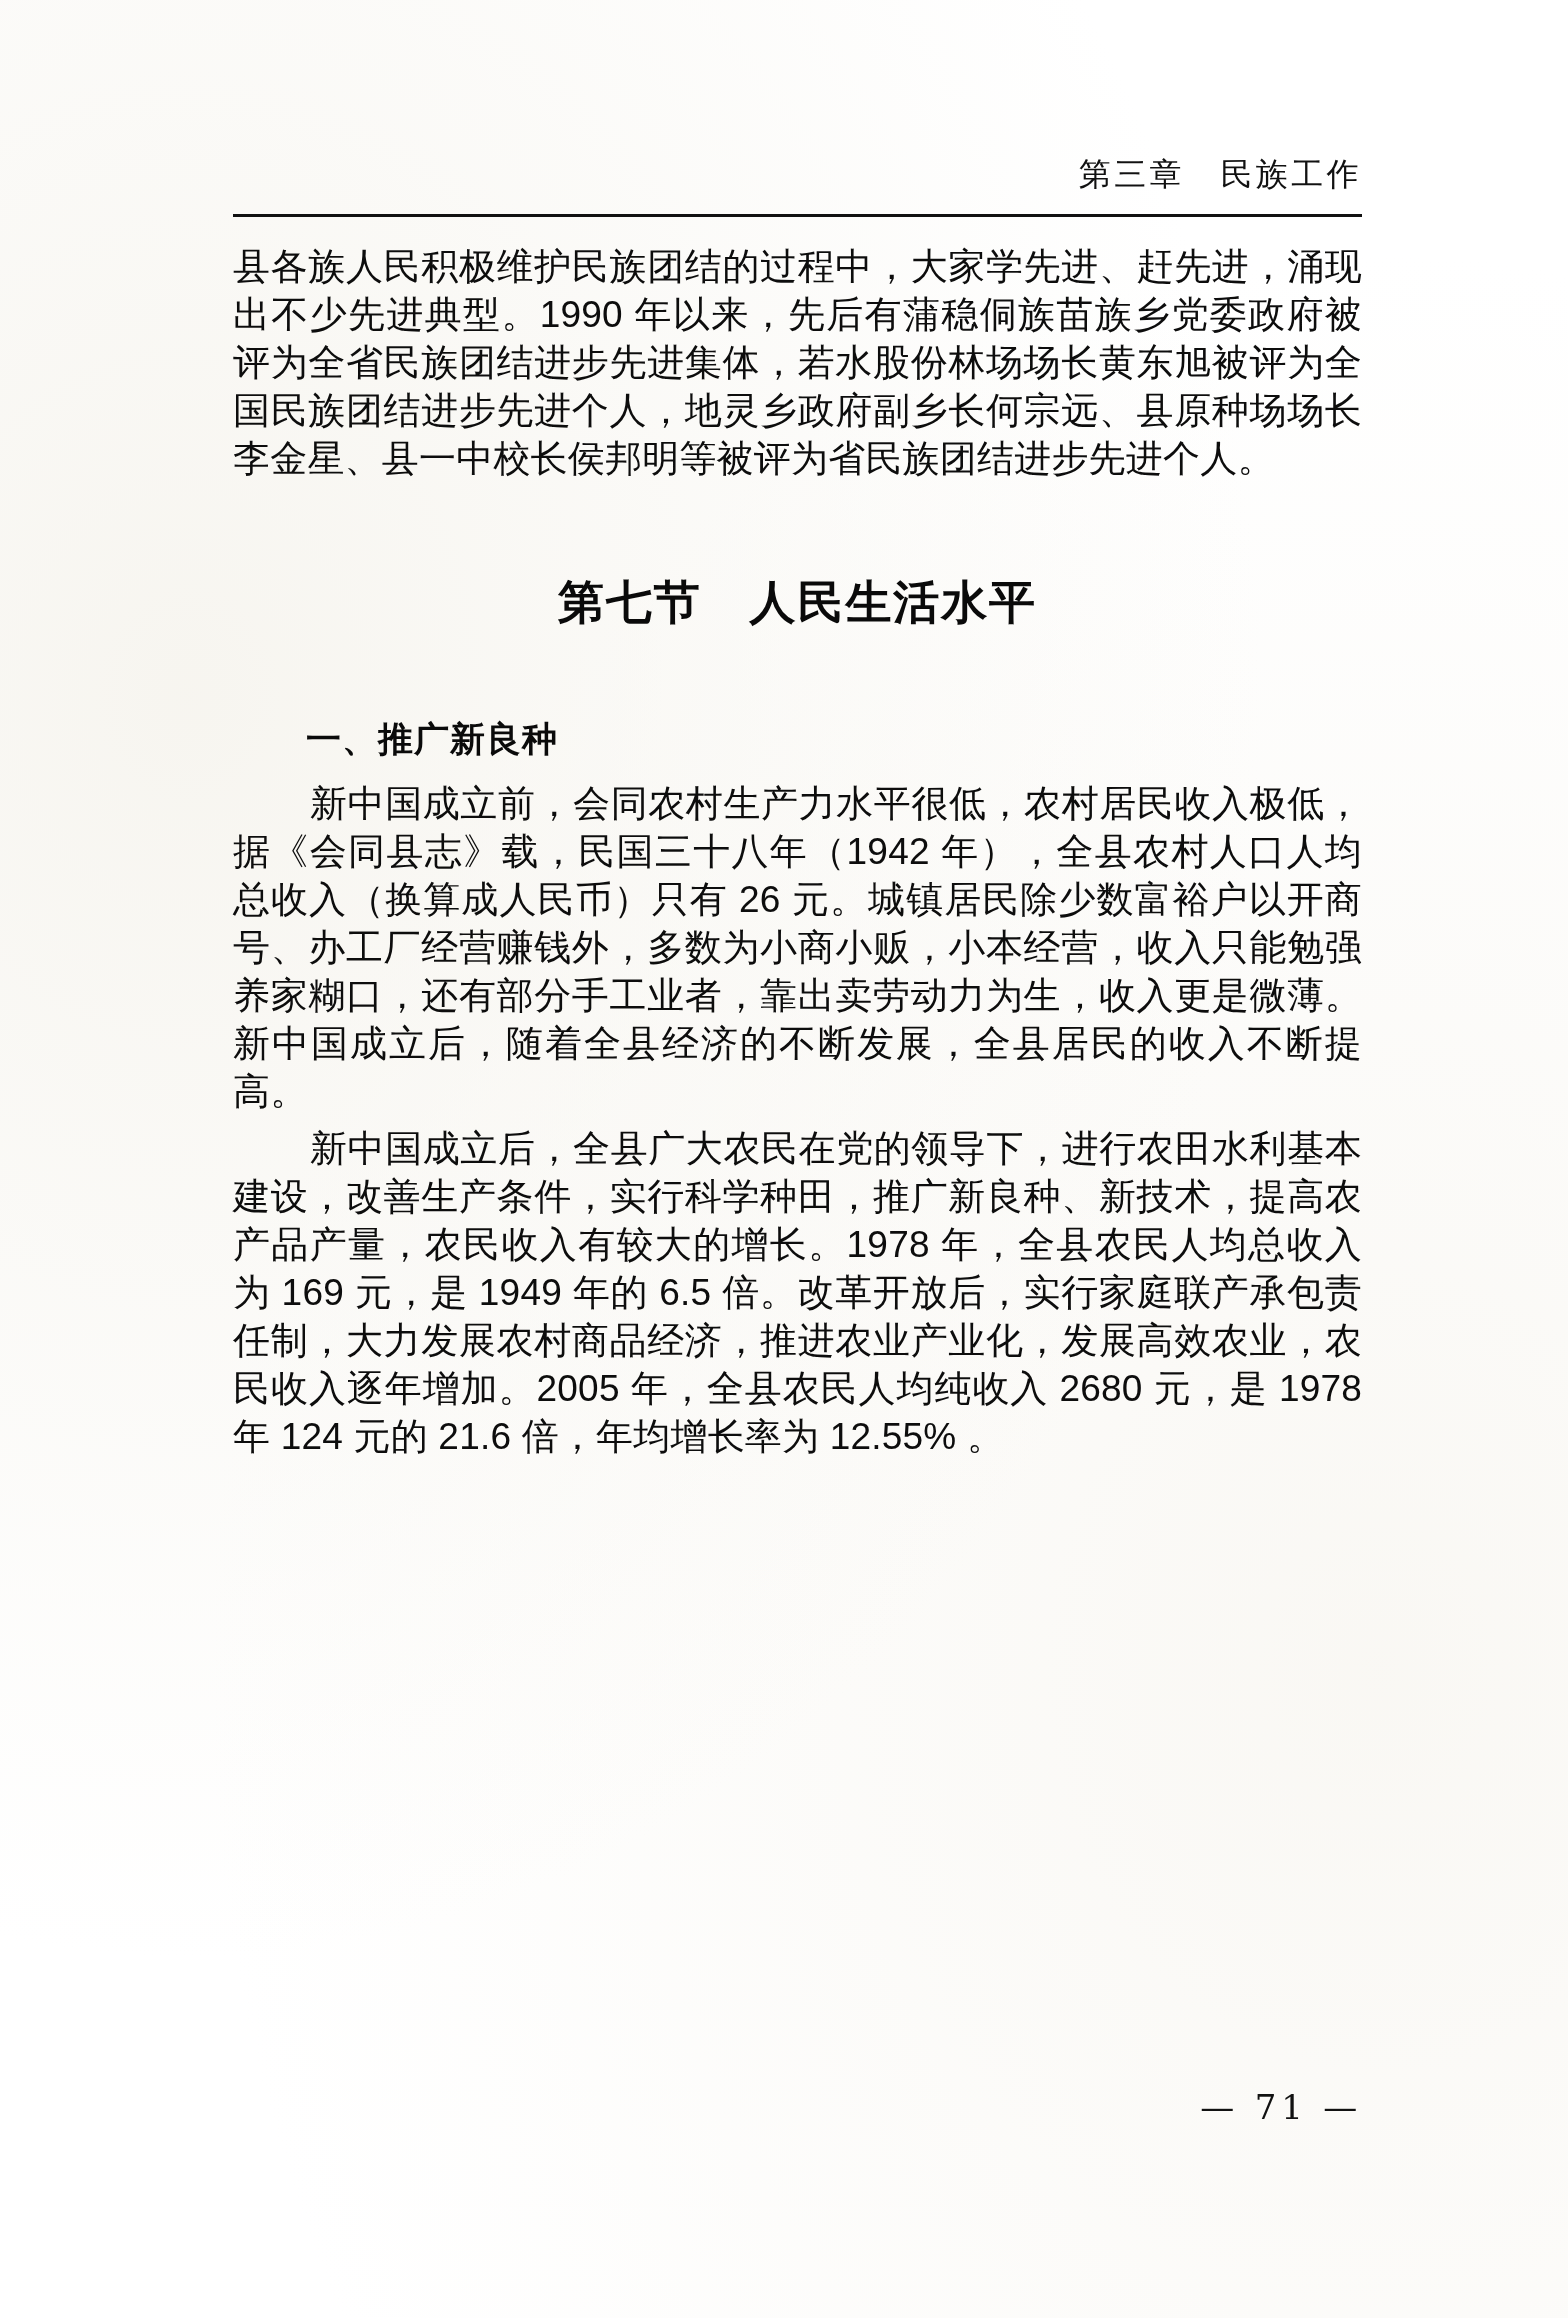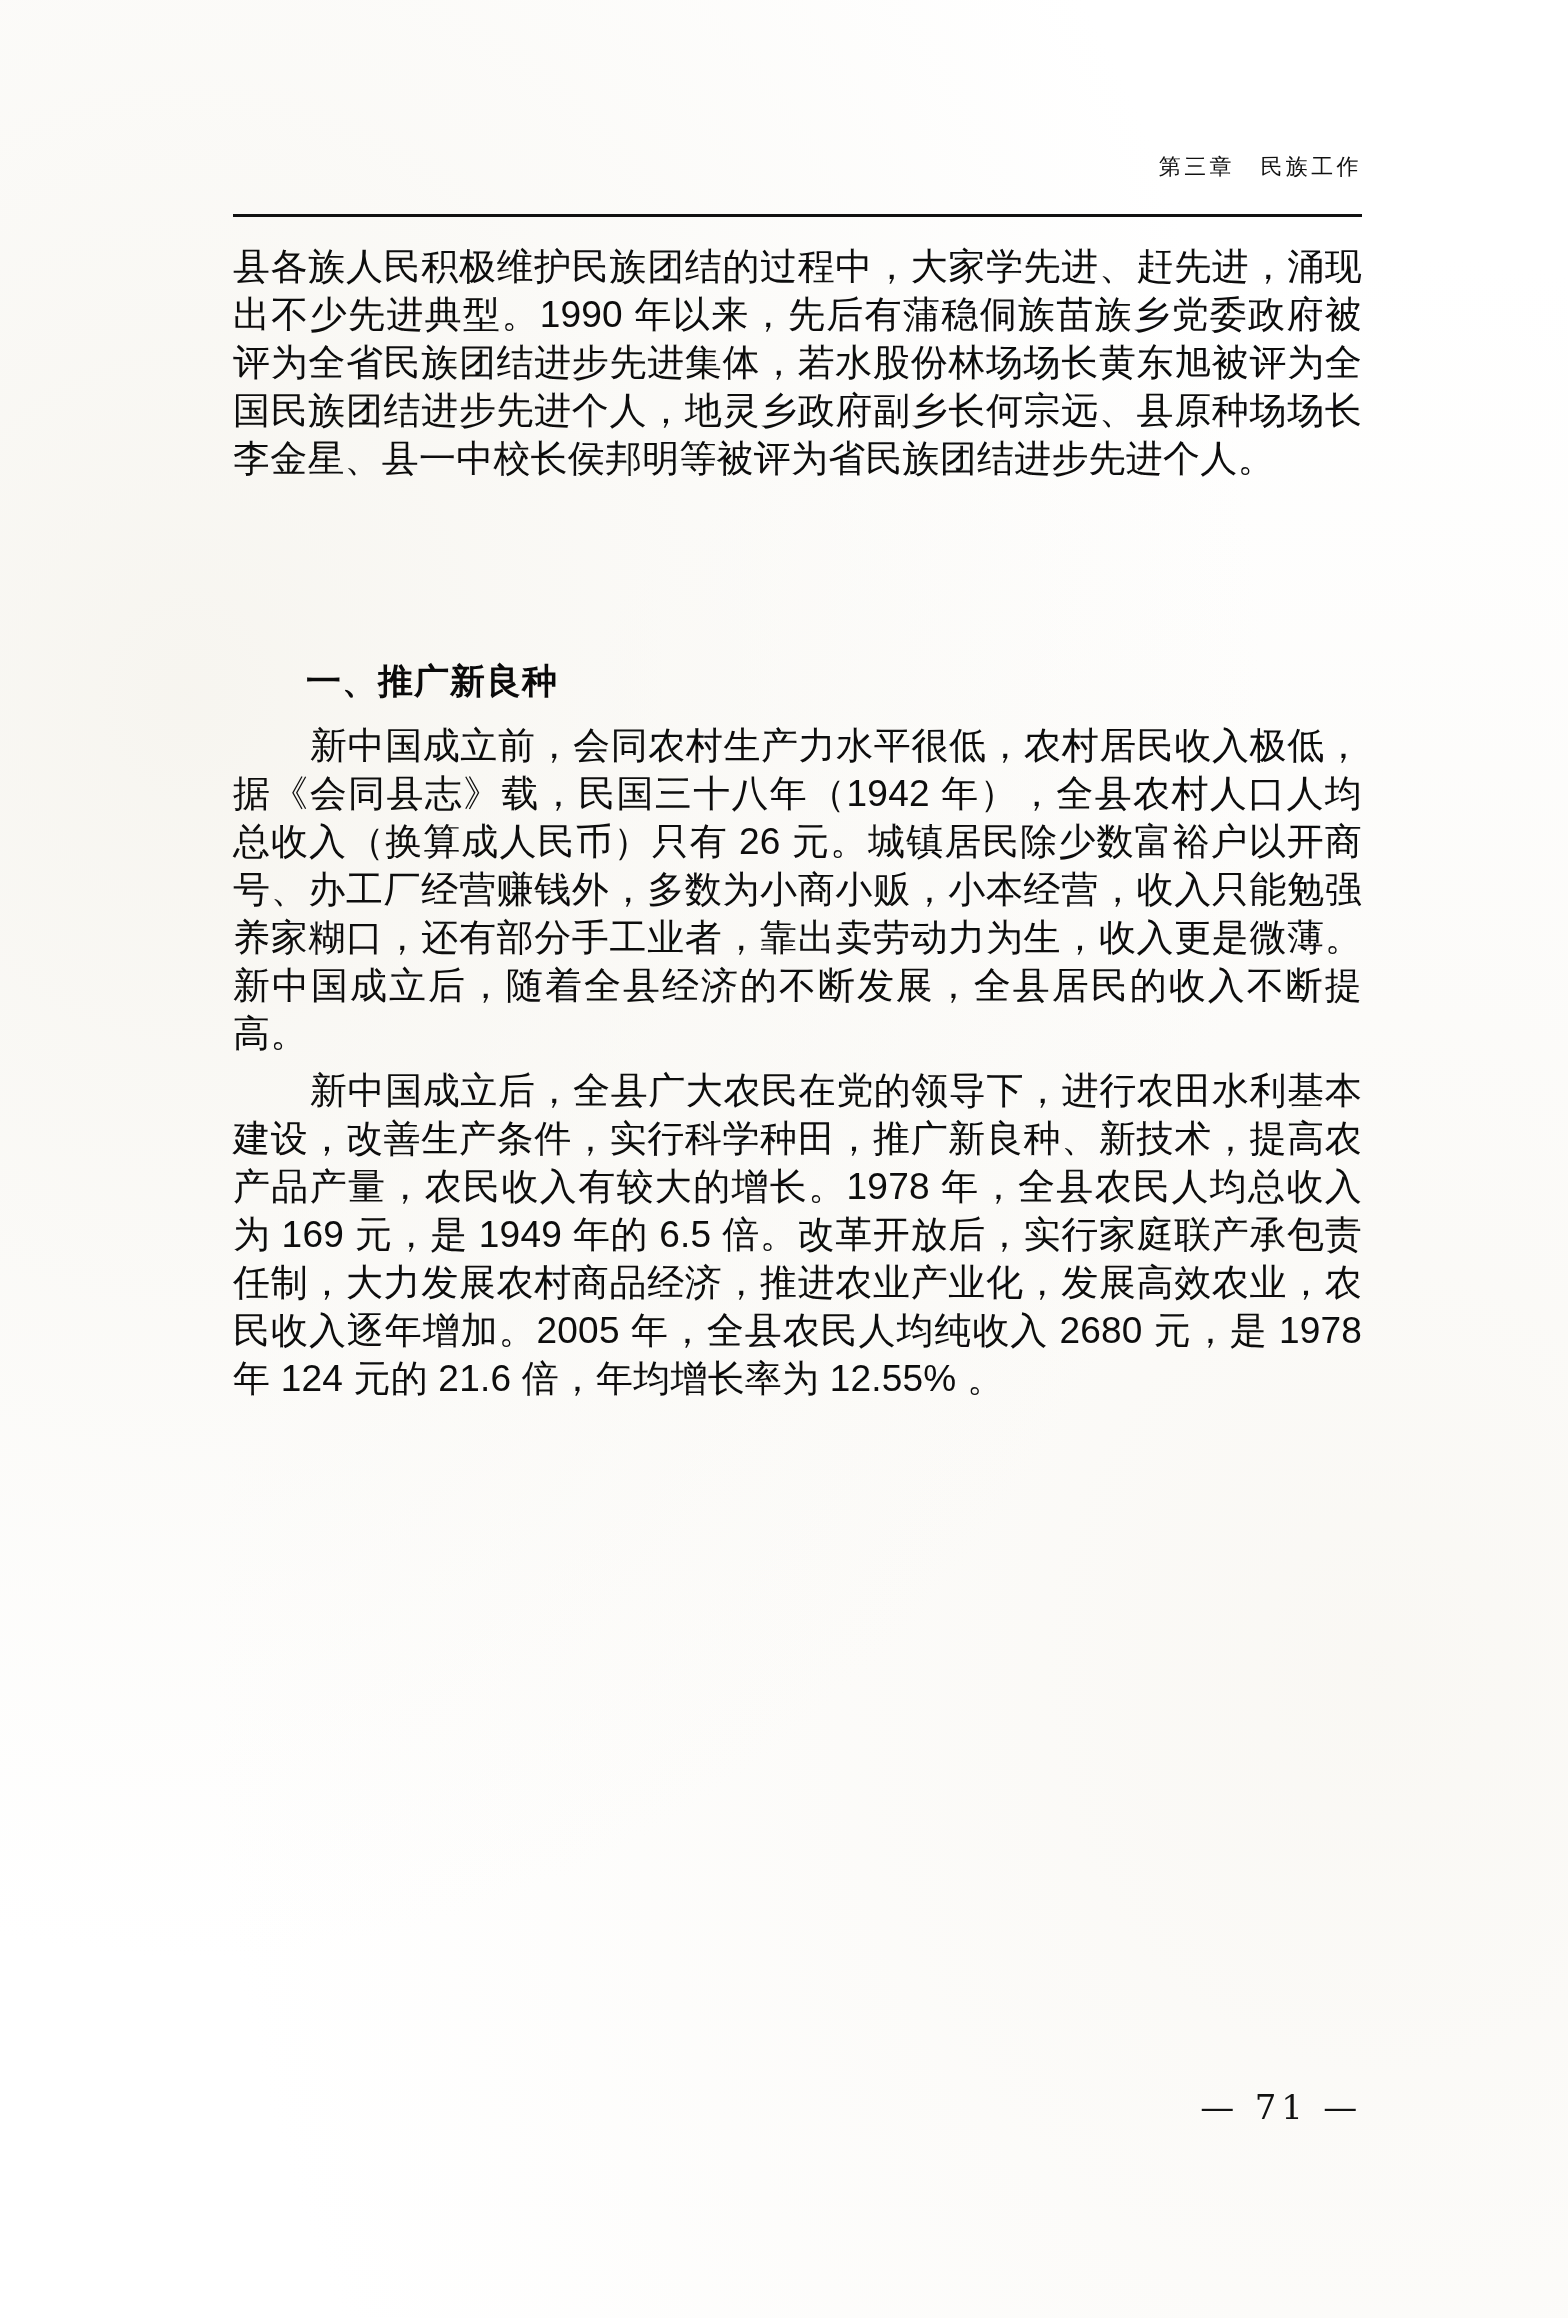--- a/index.html
+++ b/index.html
@@ -28,22 +28,22 @@
     pointer-events: none;
   }
 
   
   #running-head {
     position: absolute;
     left: 233px;
     width: 1129px;
     top: 158px;
     text-align: right;
-    font-family: Liberation Mono, monospace;
-    font-size: 22px;
+    font-family: Liberation Sans, sans-serif;
+    font-size: 32px;
     line-height: 1;
     letter-spacing: 3.4px;
     color: #111;
     white-space: pre;
   }
   #header-rule {
     position: absolute;
     left: 233px;
     top: 214px;
     width: 1129px;
@@ -133,20 +133,21 @@
   <div id="running-head">第三章　民族工作</div>
 
   <div id="header-rule"></div>
 
   <div id="column">
 
     <p class="para cont">县各族人民积极维护民族团结的过程中，大家学先进、赶先进，涌现出不少先进典型。1990 年以来，先后有蒲稳侗族苗族乡党委政府被评为全省民族团结进步先进集体，若水股份林场场长黄东旭被评为全国民族团结进步先进个人，地灵乡政府副乡长何宗远、县原种场场长李金星、县一中校长侯邦明等被评为省民族团结进步先进个人。</p>
 
     <div id="section-title-spacer-top"></div>
 
+    <h1 id="section-title">第七节　人民生活水平</h1>
 
     <div id="section-title-spacer-bottom"></div>
 
     <h2 class="subhead">一、推广新良种</h2>
 
     <div class="subhead-gap-after"></div>
 
     <p class="para indent">新中国成立前，会同农村生产力水平很低，农村居民收入极低，据《会同县志》载，民国三十八年（1942 年），全县农村人口人均总收入（换算成人民币）只有 26 元。城镇居民除少数富裕户以开商号、办工厂经营赚钱外，多数为小商小贩，小本经营，收入只能勉强养家糊口，还有部分手工业者，靠出卖劳动力为生，收入更是微薄。新中国成立后，随着全县经济的不断发展，全县居民的收入不断提高。</p>
 
     <div class="subhead-gap-before"></div>

